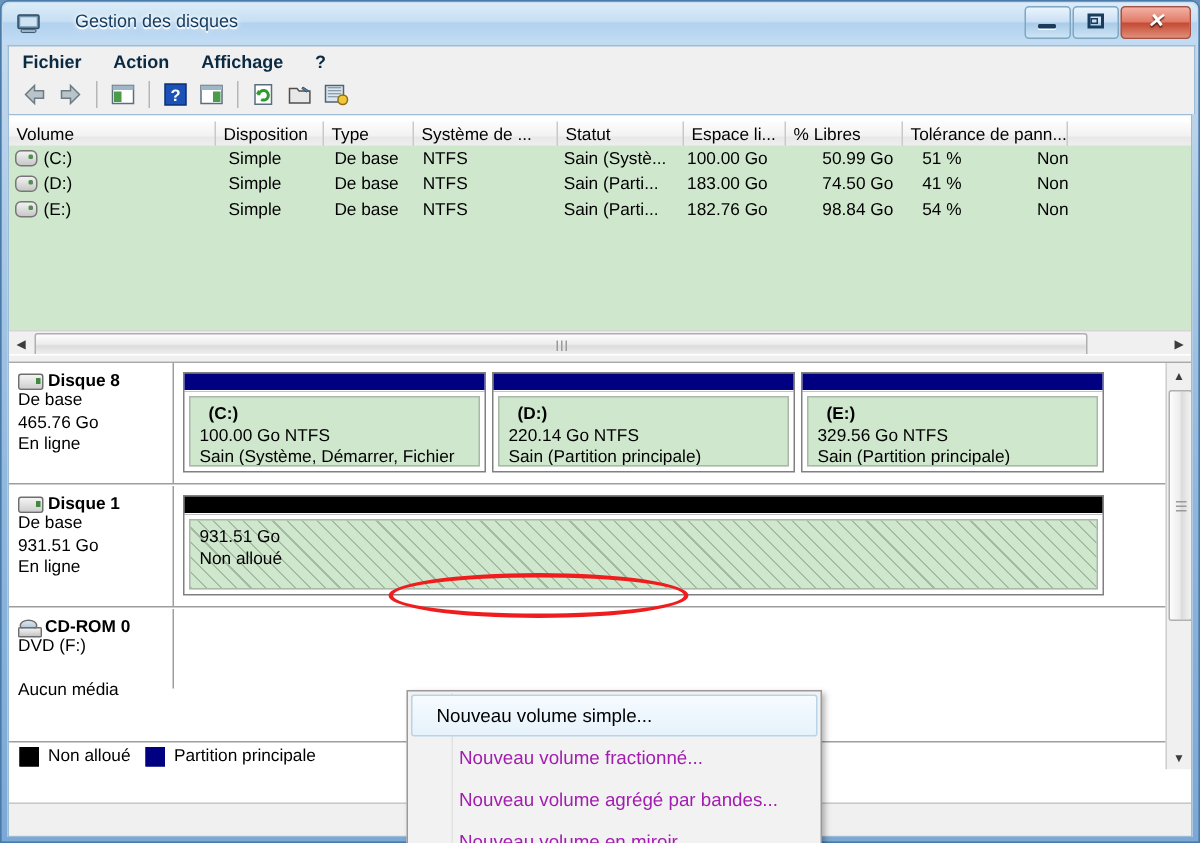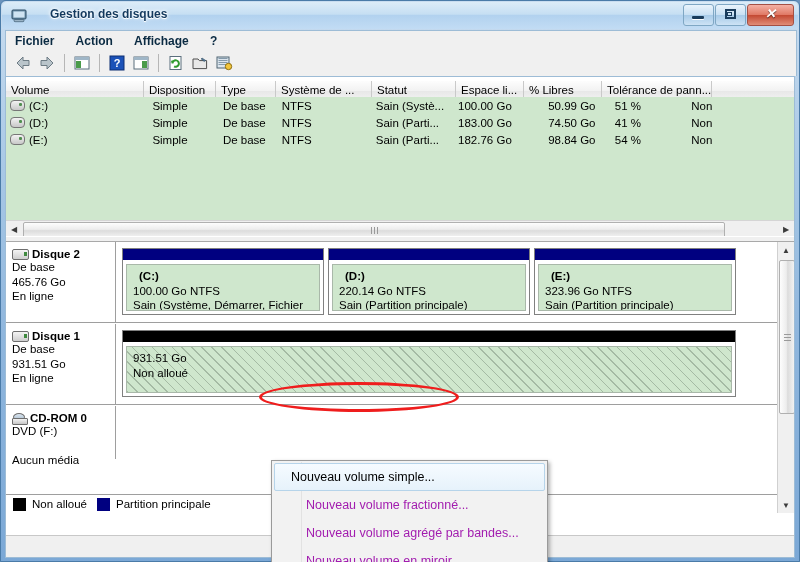--- a/index.html
+++ b/index.html
@@ -20,21 +20,21 @@
   .titlebar{
     position:absolute;left:1px;top:1px;width:796px;height:27px;
     border-radius:5px 5px 0 0;
     background:linear-gradient(180deg,#dcecf8 0%,#c6dff3 45%,#b2d2ef 50%,#c2dcf4 100%);
   }
   .title-icon{
     position:absolute;left:9px;top:6px;width:16px;height:15px;
   }
   .title-text{
     position:absolute;left:31px;top:5px;
-    font-size:12px;color:#12395e;font-weight:bold;
+    font-size:12px;color:#12395e;font-weight:normal;
     text-shadow:0 0 3px #fff,0 0 5px #fff,0 1px 0 #fff;
     white-space:nowrap;
     padding-left:17px;
   }
   .winbtns{position:absolute;right:4px;top:2px;height:21px;display:flex;gap:1px;}
   .wbtn{
     width:29px;height:20px;
     border:1px solid #7fa7c4;border-radius:3px;
     background:linear-gradient(180deg,#eaf4fc 0%,#c9e0f3 48%,#a8cbe8 52%,#cde3f5 100%);
     position:relative;
@@ -340,21 +340,21 @@
     </div>
 
     <div class="splitter"></div>
 
     <div class="disk-panel">
 
       <div class="disk-row" style="top:0;height:81px">
         <div class="disk-info">
           <div class="disk-name">
             <span class="disk-glyph"></span>
-            <span>Disque 2</span>
+            <span>Disque 8</span>
           </div>
           <div class="disk-sub">De base</div>
           <div class="disk-sub">465.76 Go</div>
           <div class="disk-sub">En ligne</div>
         </div>
         <div class="disk-graph">
           <div class="part" style="left:6px;width:202px">
             <div class="bar"></div>
             <div class="body">
               <div class="pname">(C:)</div>
@@ -367,21 +367,21 @@
             <div class="body">
               <div class="pname">(D:)</div>
               <div>220.14 Go NTFS</div>
               <div>Sain (Partition principale)</div>
             </div>
           </div>
           <div class="part" style="left:418px;width:202px">
             <div class="bar"></div>
             <div class="body">
               <div class="pname">(E:)</div>
-              <div>323.96 Go NTFS</div>
+              <div>329.56 Go NTFS</div>
               <div>Sain (Partition principale)</div>
             </div>
           </div>
         </div>
       </div>
 
       <div class="disk-row" style="top:82px;height:81px">
         <div class="disk-info">
           <div class="disk-name">
             <span class="disk-glyph"></span>

